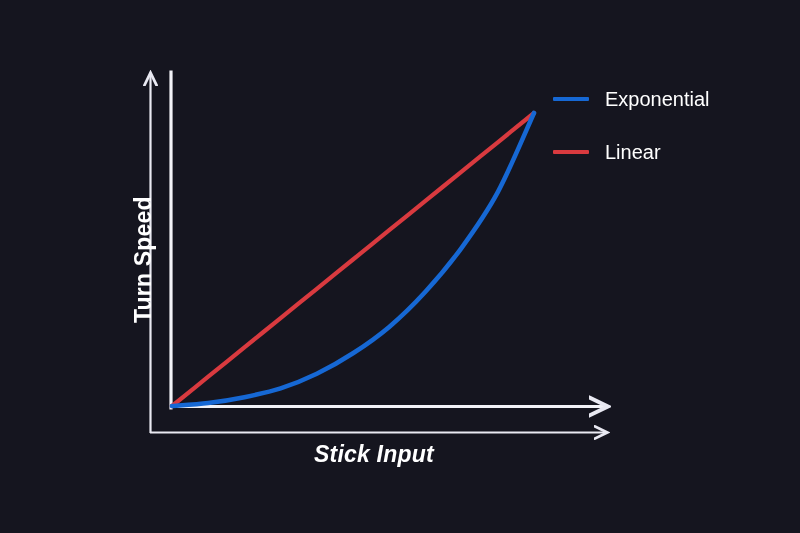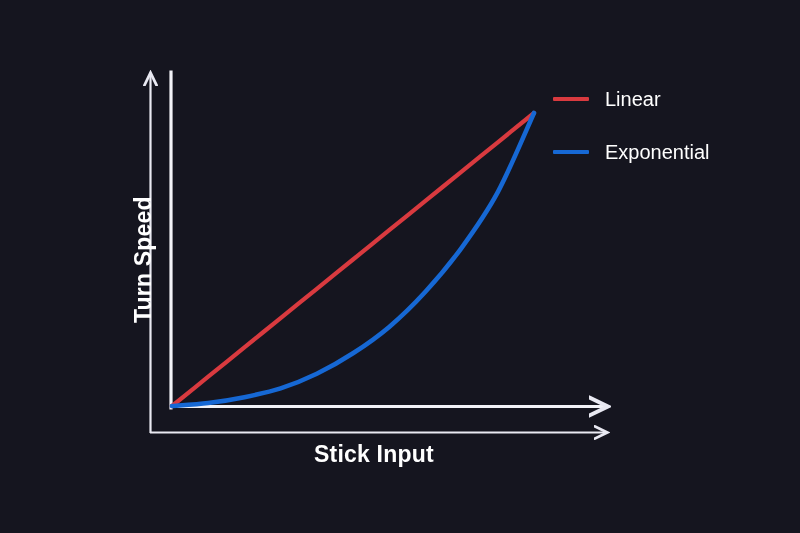--- a/index.html
+++ b/index.html
@@ -36,20 +36,21 @@
   }
   #y-axis-label {
     left: 0;
     top: 0;
     transform-origin: left top;
     transform: translate(130px, 323px) rotate(-90deg);
   }
   #x-axis-label {
     left: 314px;
     top: 441px;
+    font-style: italic;
   }
   #legend {
     position: absolute;
     left: 553px;
     top: 85px;
     display: flex;
     flex-direction: column;
     gap: 25px;
   }
   .legend-row {
@@ -94,22 +95,22 @@
     <path id="series-linear" fill="none" stroke="#d93a3f" stroke-width="4.2" stroke-linecap="round" stroke-linejoin="round" d="M 172.00 406.00 C 178.03 401.12, 196.13 386.47, 208.20 376.70 C 220.27 366.93, 232.33 357.17, 244.40 347.40 C 256.47 337.63, 268.53 327.87, 280.60 318.10 C 292.67 308.33, 304.73 298.57, 316.80 288.80 C 328.87 279.03, 340.93 269.27, 353.00 259.50 C 365.07 249.73, 377.13 239.97, 389.20 230.20 C 401.27 220.43, 413.33 210.67, 425.40 200.90 C 437.47 191.13, 449.53 181.37, 461.60 171.60 C 473.67 161.83, 485.73 152.07, 497.80 142.30 C 509.87 132.53, 527.97 117.88, 534.00 113.00"></path>
     <path id="series-exponential" fill="none" stroke="#1668d4" stroke-width="4.6" stroke-linecap="round" stroke-linejoin="round" d="M 172.00 406.00 C 178.03 405.51, 196.13 404.53, 208.20 403.07 C 220.27 401.61, 232.33 399.65, 244.40 397.21 C 256.47 394.77, 268.53 392.33, 280.60 388.42 C 292.67 384.51, 304.73 379.63, 316.80 373.77 C 328.87 367.91, 340.93 361.07, 353.00 353.26 C 365.07 345.45, 377.13 337.14, 389.20 326.89 C 401.27 316.63, 413.33 304.92, 425.40 291.73 C 437.47 278.55, 449.53 264.38, 461.60 247.78 C 473.67 231.18, 485.73 214.57, 497.80 192.11 C 509.87 169.65, 527.97 126.19, 534.00 113.00"></path>
   </svg>
 
   <div class="axis-label" id="y-axis-label">Turn Speed</div>
 
   <div class="axis-label" id="x-axis-label">Stick Input</div>
 
   <div id="legend">
     <div class="legend-row">
+      <span class="legend-swatch" id="swatch-exponential" style="background: rgb(22, 104, 212);"></span>
+      <span class="legend-text">Exponential</span>
+    </div>
+    <div class="legend-row">
       <span class="legend-swatch" id="swatch-linear" style="background: rgb(217, 58, 63);"></span>
       <span class="legend-text">Linear</span>
-    </div>
-    <div class="legend-row">
-      <span class="legend-swatch" id="swatch-exponential" style="background: rgb(22, 104, 212);"></span>
-      <span class="legend-text">Exponential</span>
     </div>
   </div>
 
 </div>
 
 </body></html>

